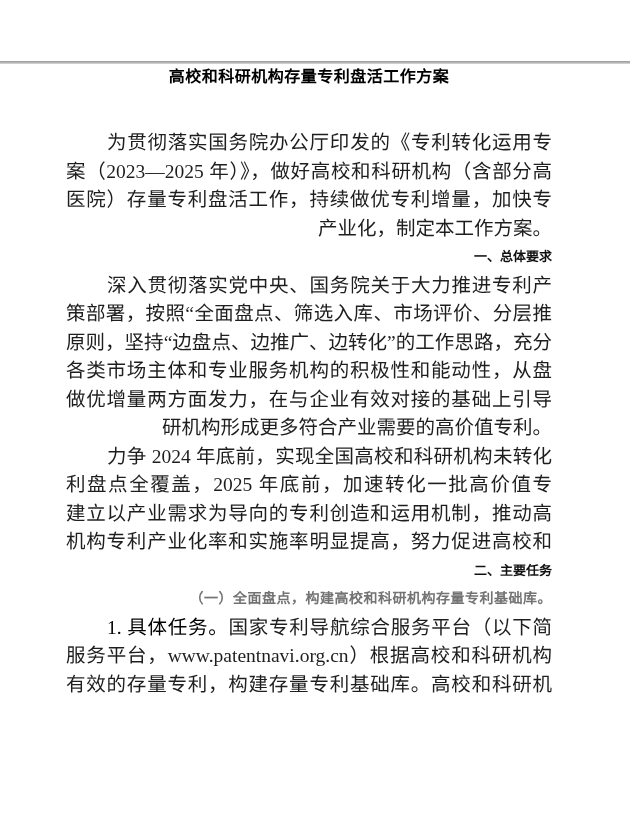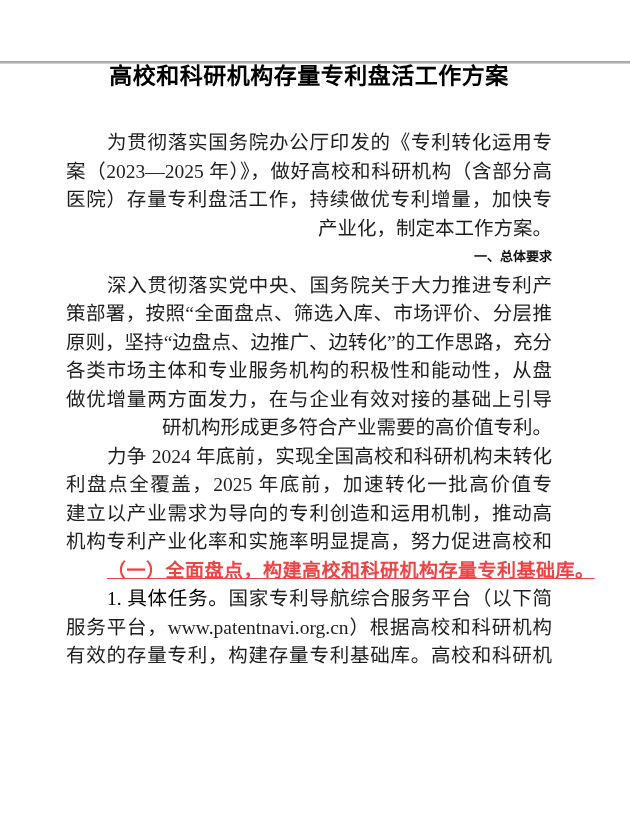--- a/index.html
+++ b/index.html
@@ -28,21 +28,21 @@
     left: 0; right: 0; top: 0;
     height: 3px;
     background: linear-gradient(to bottom, #9b9b9b 0%, #b5b5b5 55%, #dedede 100%);
   }
   .doc-title {
     margin: 0;
     margin-top: 61px;
     height: 32px;
     line-height: 32px;
     text-align: center;
-    font-size: 23px;
+    font-size: 16px;
     font-weight: bold;
     letter-spacing: 0.5px;
     color: #000000;
     font-family: "Liberation Serif", "DejaVu Serif", serif;
     white-space: nowrap;
   }
   .doc-body {
     margin-top: 36px;
   }
   .line {
@@ -64,24 +64,23 @@
     padding-left: 41px;
   }
   .line.h1 {
     font-family: "Liberation Sans", "DejaVu Sans", sans-serif;
     font-weight: bold;
     font-size: 13px;
     color: #111111;
   }
   .line.h2 {
     font-weight: bold;
-    font-size: 19px;
+    font-size: 14px;
     letter-spacing: 0.5px;
-    color: #ef4444;
-    text-decoration: underline;
+    color: #737373;
   }
   .bold-run {
     font-weight: normal;
     color: #000000;
   }
 </style>
 </head>
 <body>
 
 <div class="page">
@@ -96,19 +95,20 @@
       <div class="line p indent fill"><span>深入贯彻落实党中央、国务院关于大力推进专利产业化的决</span></div>
       <div class="line p fill"><span>策部署，按照“全面盘点、筛选入库、市场评价、分层推广”的</span></div>
       <div class="line p fill"><span>原则，坚持“边盘点、边推广、边转化”的工作思路，充分调动</span></div>
       <div class="line p fill"><span>各类市场主体和专业服务机构的积极性和能动性，从盘活存量和</span></div>
       <div class="line p fill"><span>做优增量两方面发力，在与企业有效对接的基础上引导高校和科</span></div>
       <div class="line p"><span>研机构形成更多符合产业需要的高价值专利。</span></div>
       <div class="line p indent fill"><span>力争 2024 年底前，实现全国高校和科研机构未转化有效专</span></div>
       <div class="line p fill"><span>利盘点全覆盖，2025 年底前，加速转化一批高价值专利，加快</span></div>
       <div class="line p fill"><span>建立以产业需求为导向的专利创造和运用机制，推动高校和科研</span></div>
       <div class="line p fill"><span>机构专利产业化率和实施率明显提高，努力促进高校和科研机构</span></div>
+      <div class="line h1 indent"><span>二、主要任务</span></div>
       <div class="line h2 indent"><span>（一）全面盘点，构建高校和科研机构存量专利基础库。</span></div>
       <div class="line p indent fill"><span class="bold-run">1. 具体任务。</span><span>国家专利导航综合服务平台（以下简称综合</span></div>
       <div class="line p fill"><span>服务平台，www.patentnavi.org.cn）根据高校和科研机构现行</span></div>
       <div class="line p fill"><span>有效的存量专利，构建存量专利基础库。高校和科研机构对本单</span></div>
     </div>
 
 </div>
 
 </body></html>

